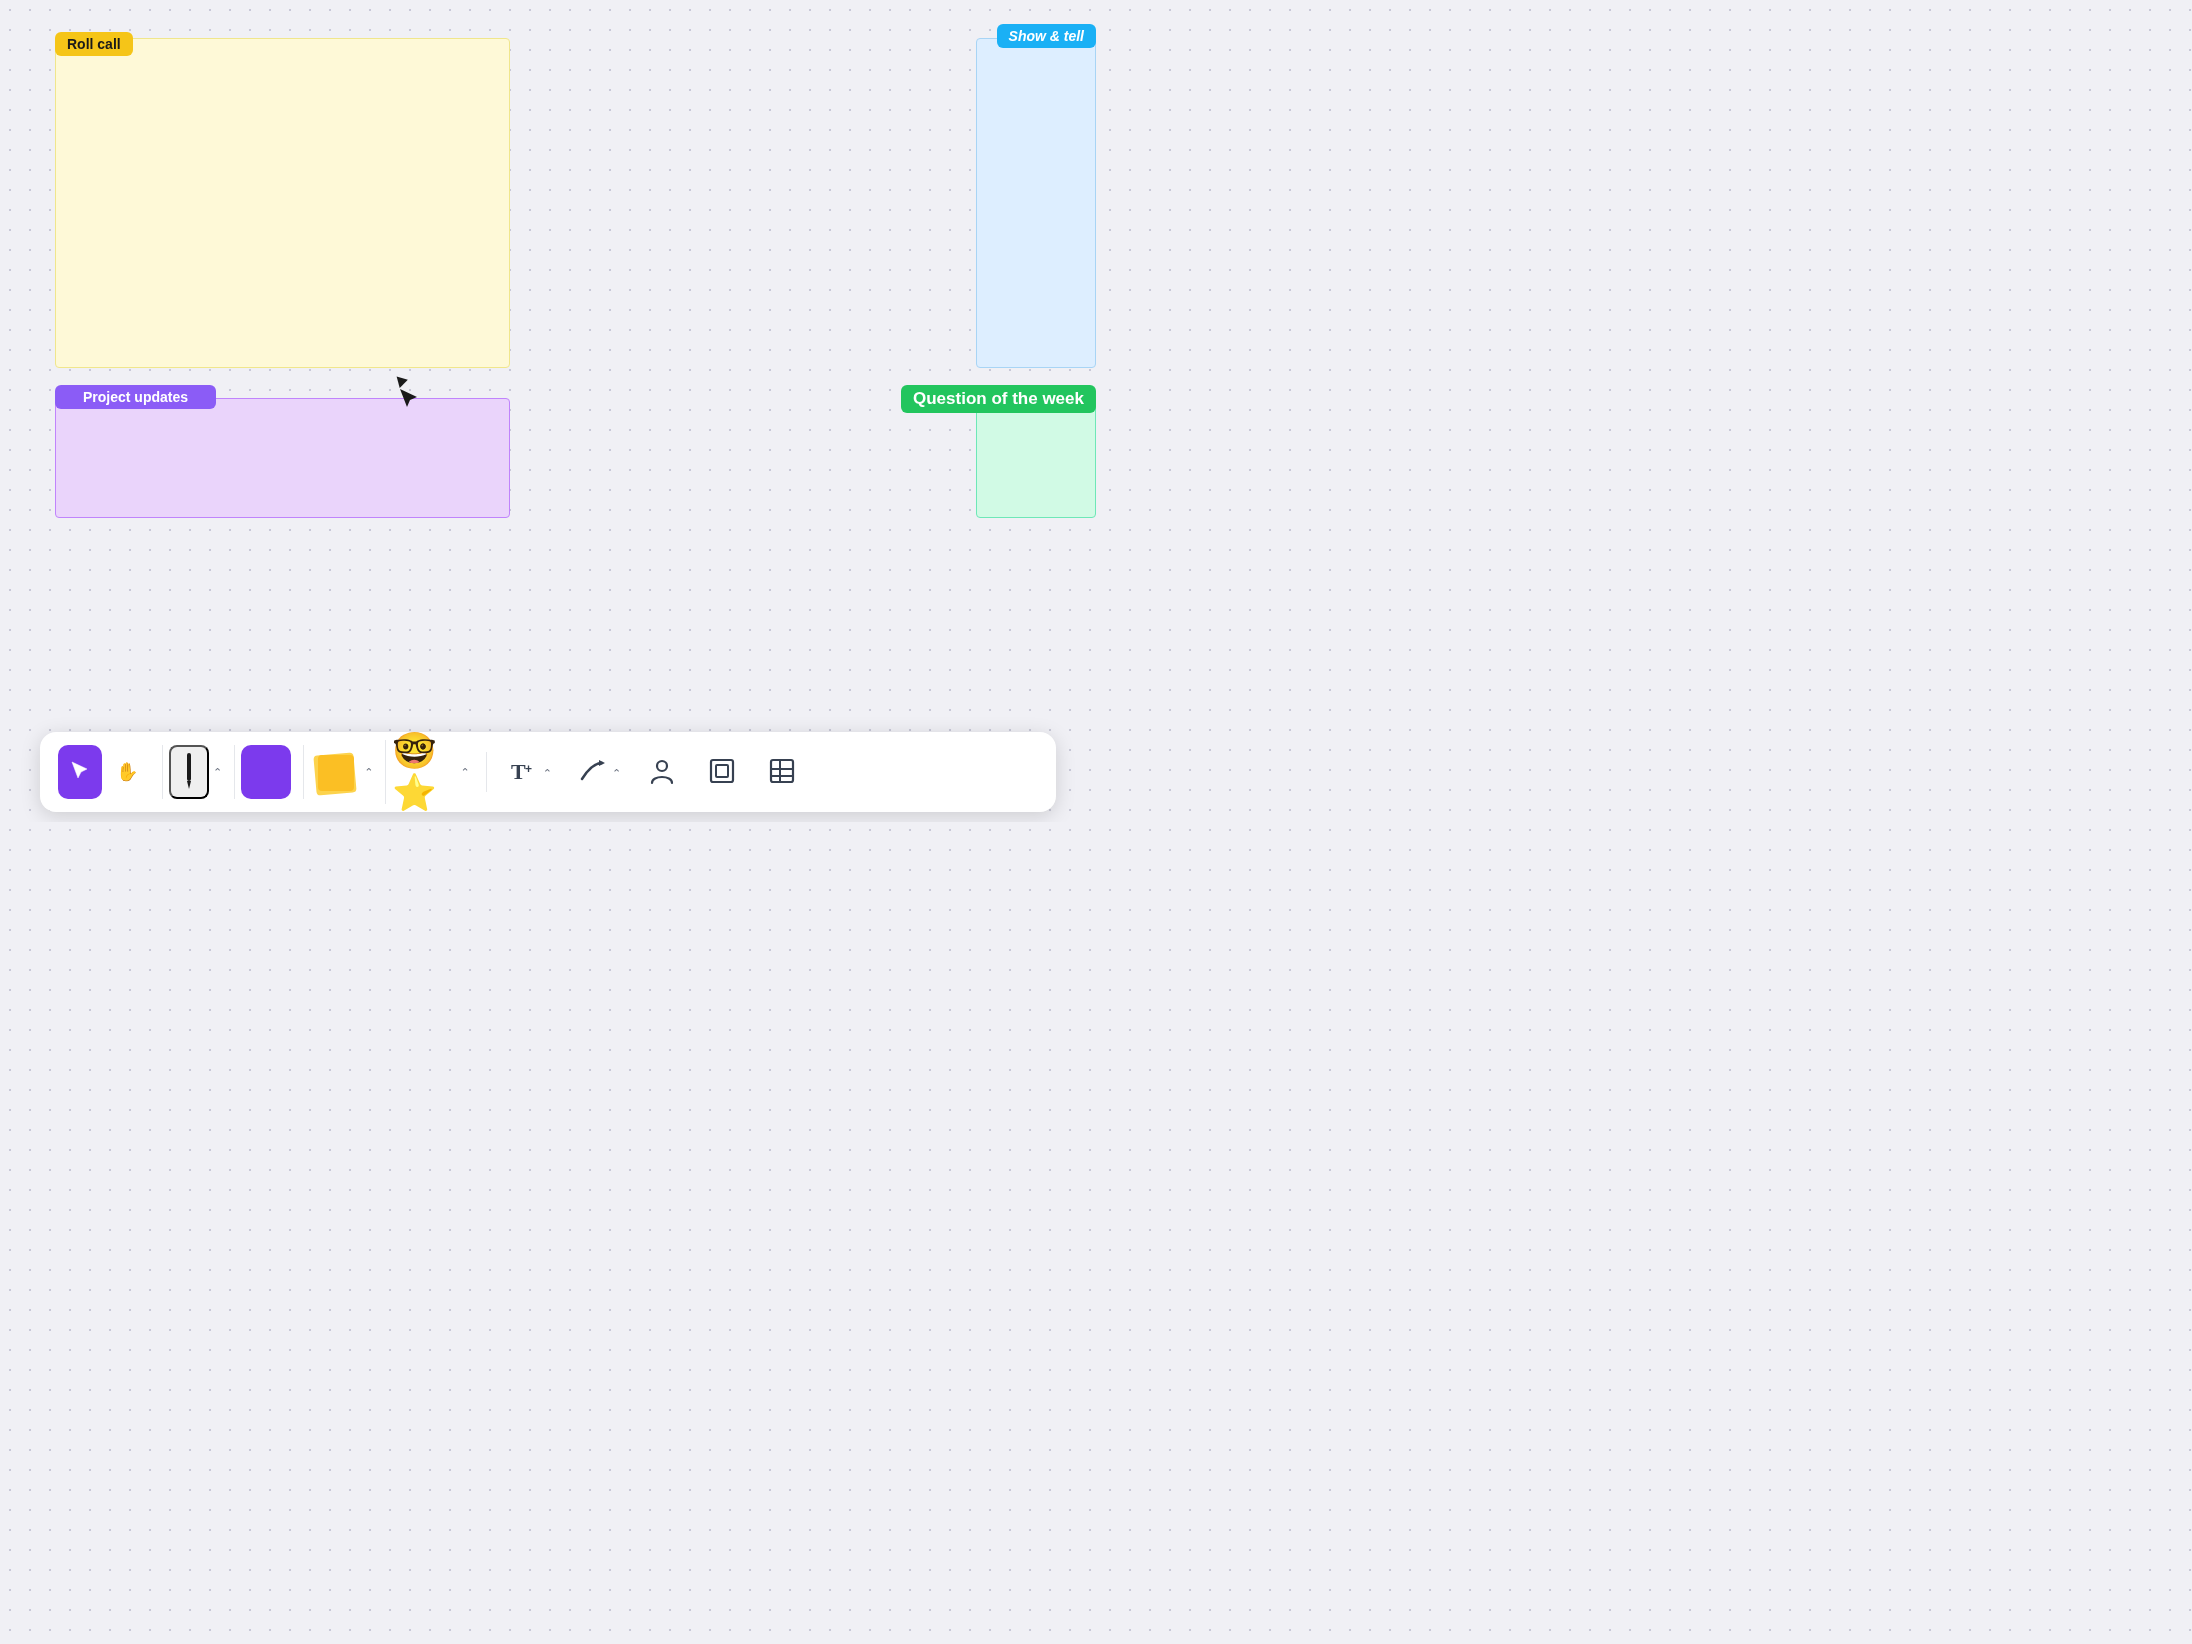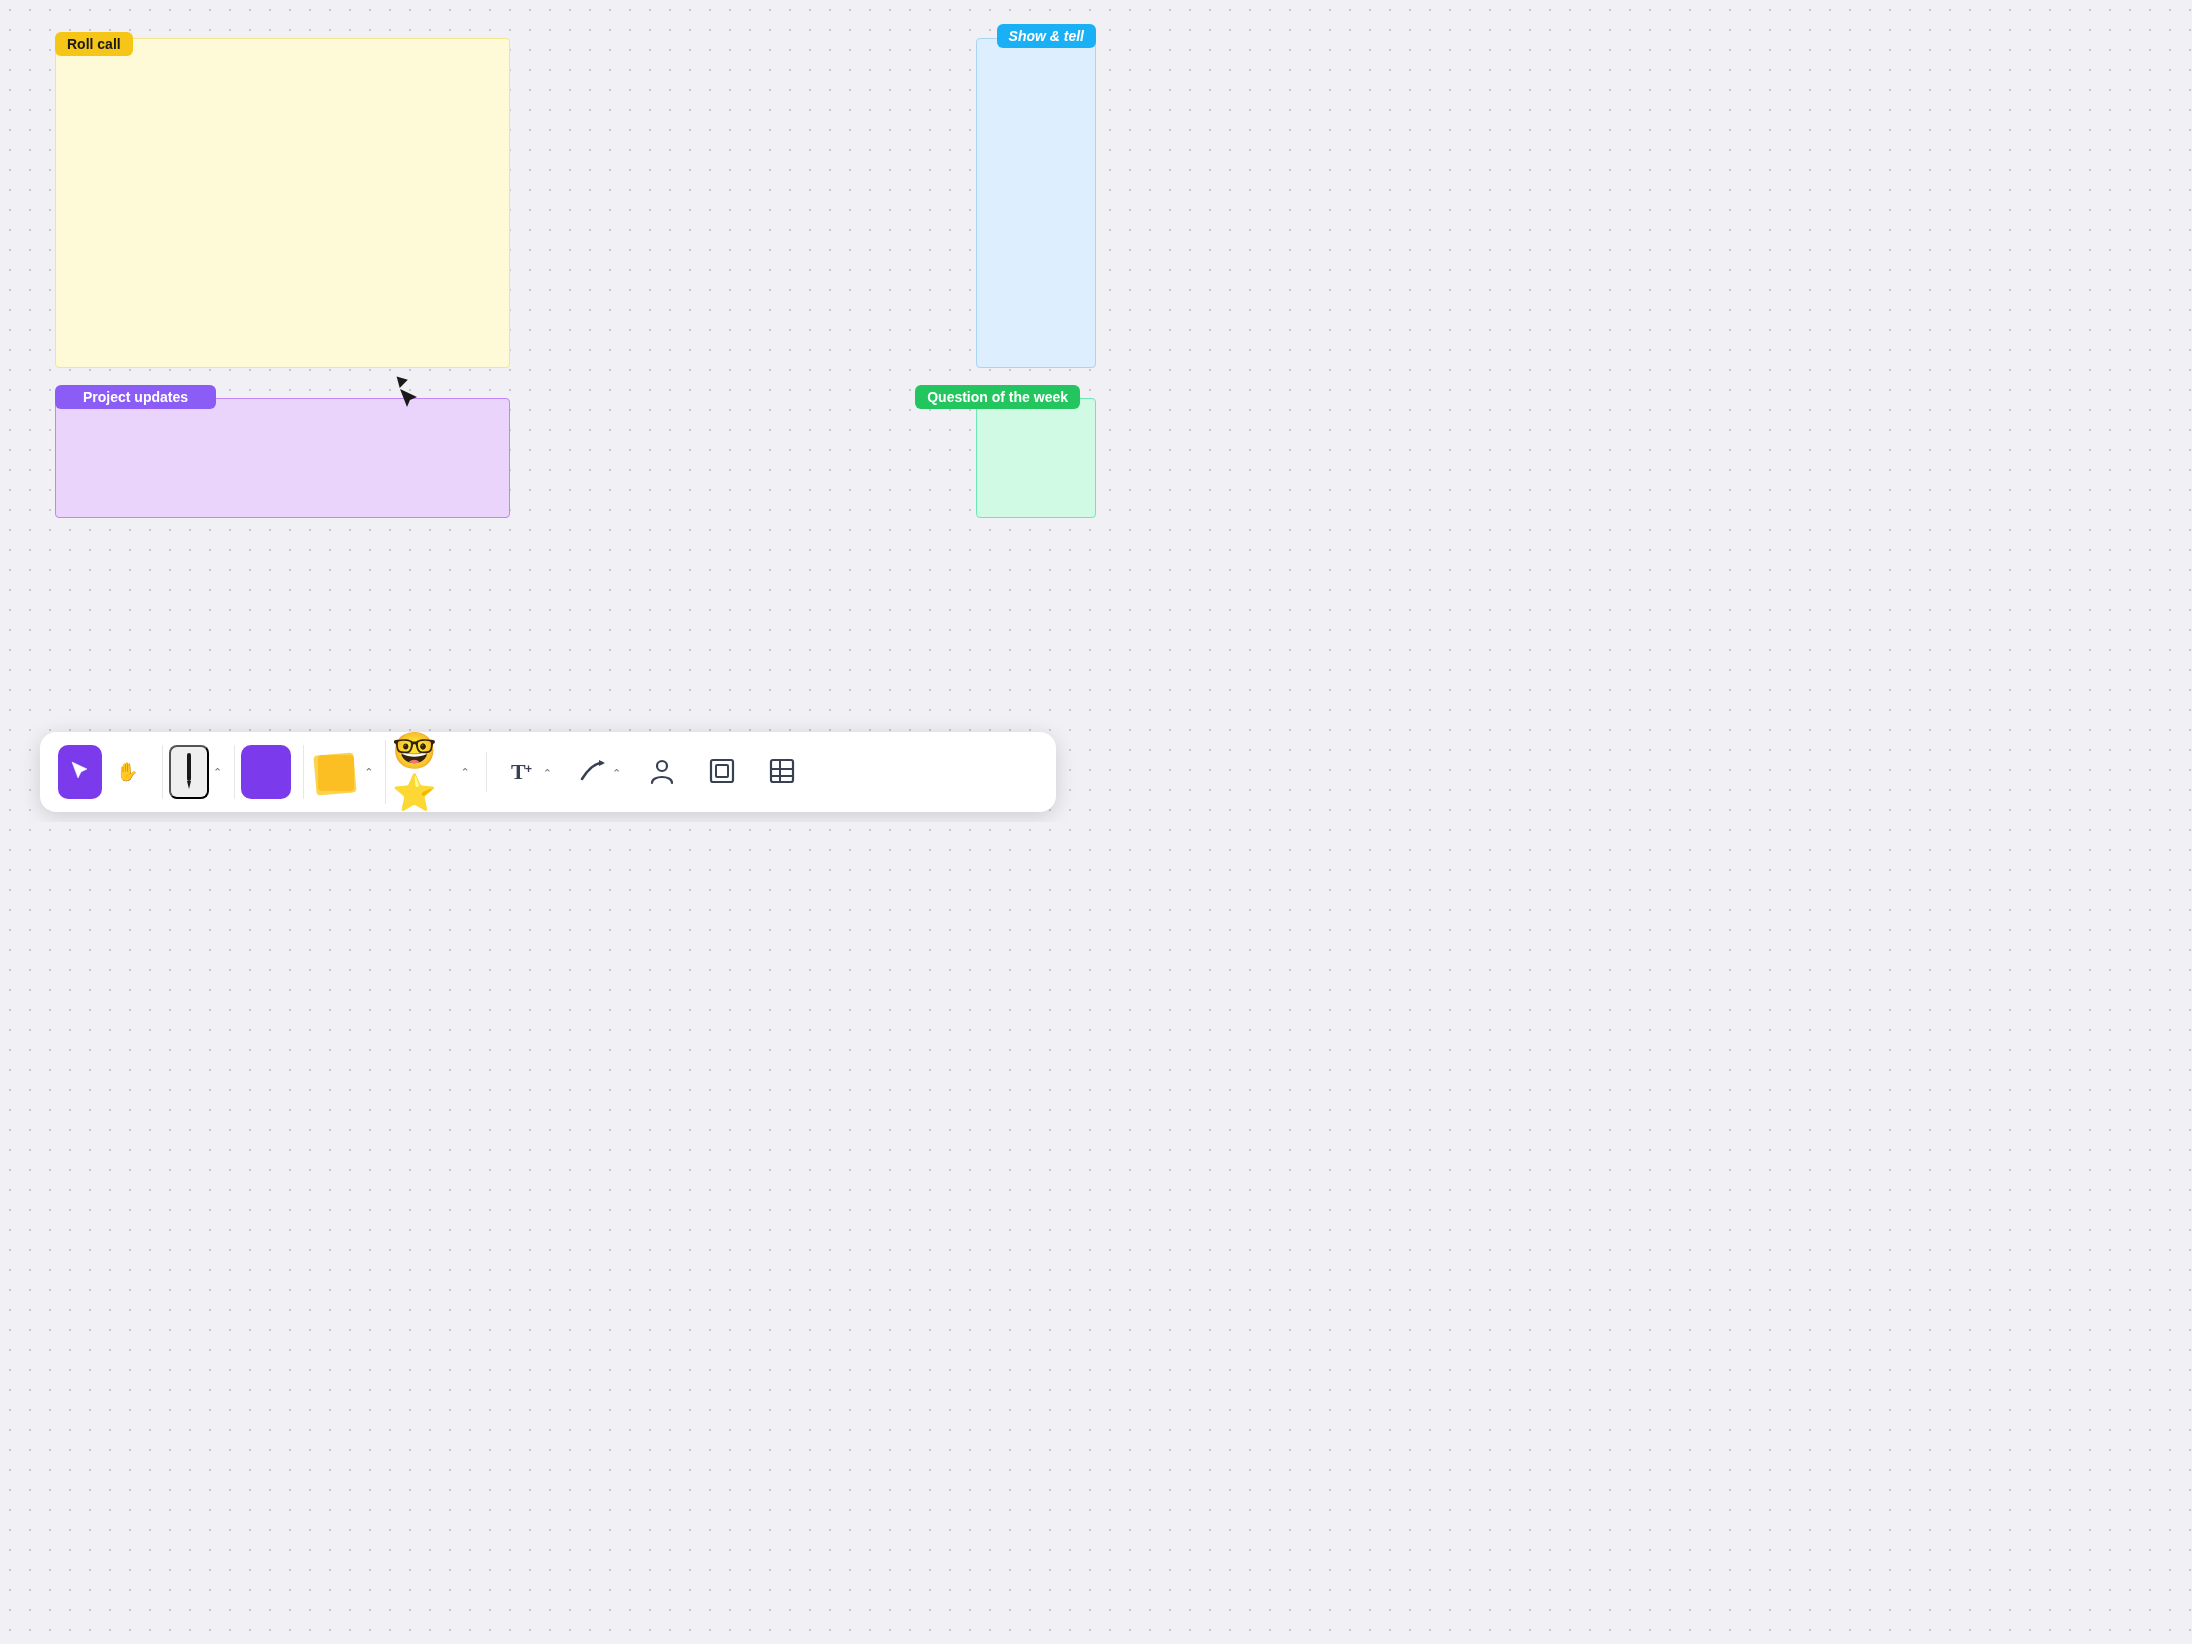--- a/index.html
+++ b/index.html
@@ -101,24 +101,24 @@
       background: #ead4fb;
       border: 1.5px solid #c084fc;
       border-radius: 4px;
       z-index: 5;
     }
 
     
     .question-week-label {
       position: absolute;
       top: 385px;
-      right: 16px;
+      right: 0px;
       background: #22c55e;
       color: #fff;
-      font-size: 14px;
+      font-size: 17px;
       font-weight: 700;
       padding: 4px 12px;
       border-radius: 6px;
       z-index: 10;
     }
 
     .question-week-card {
       position: absolute;
       top: 398px;
       right: 0px;

